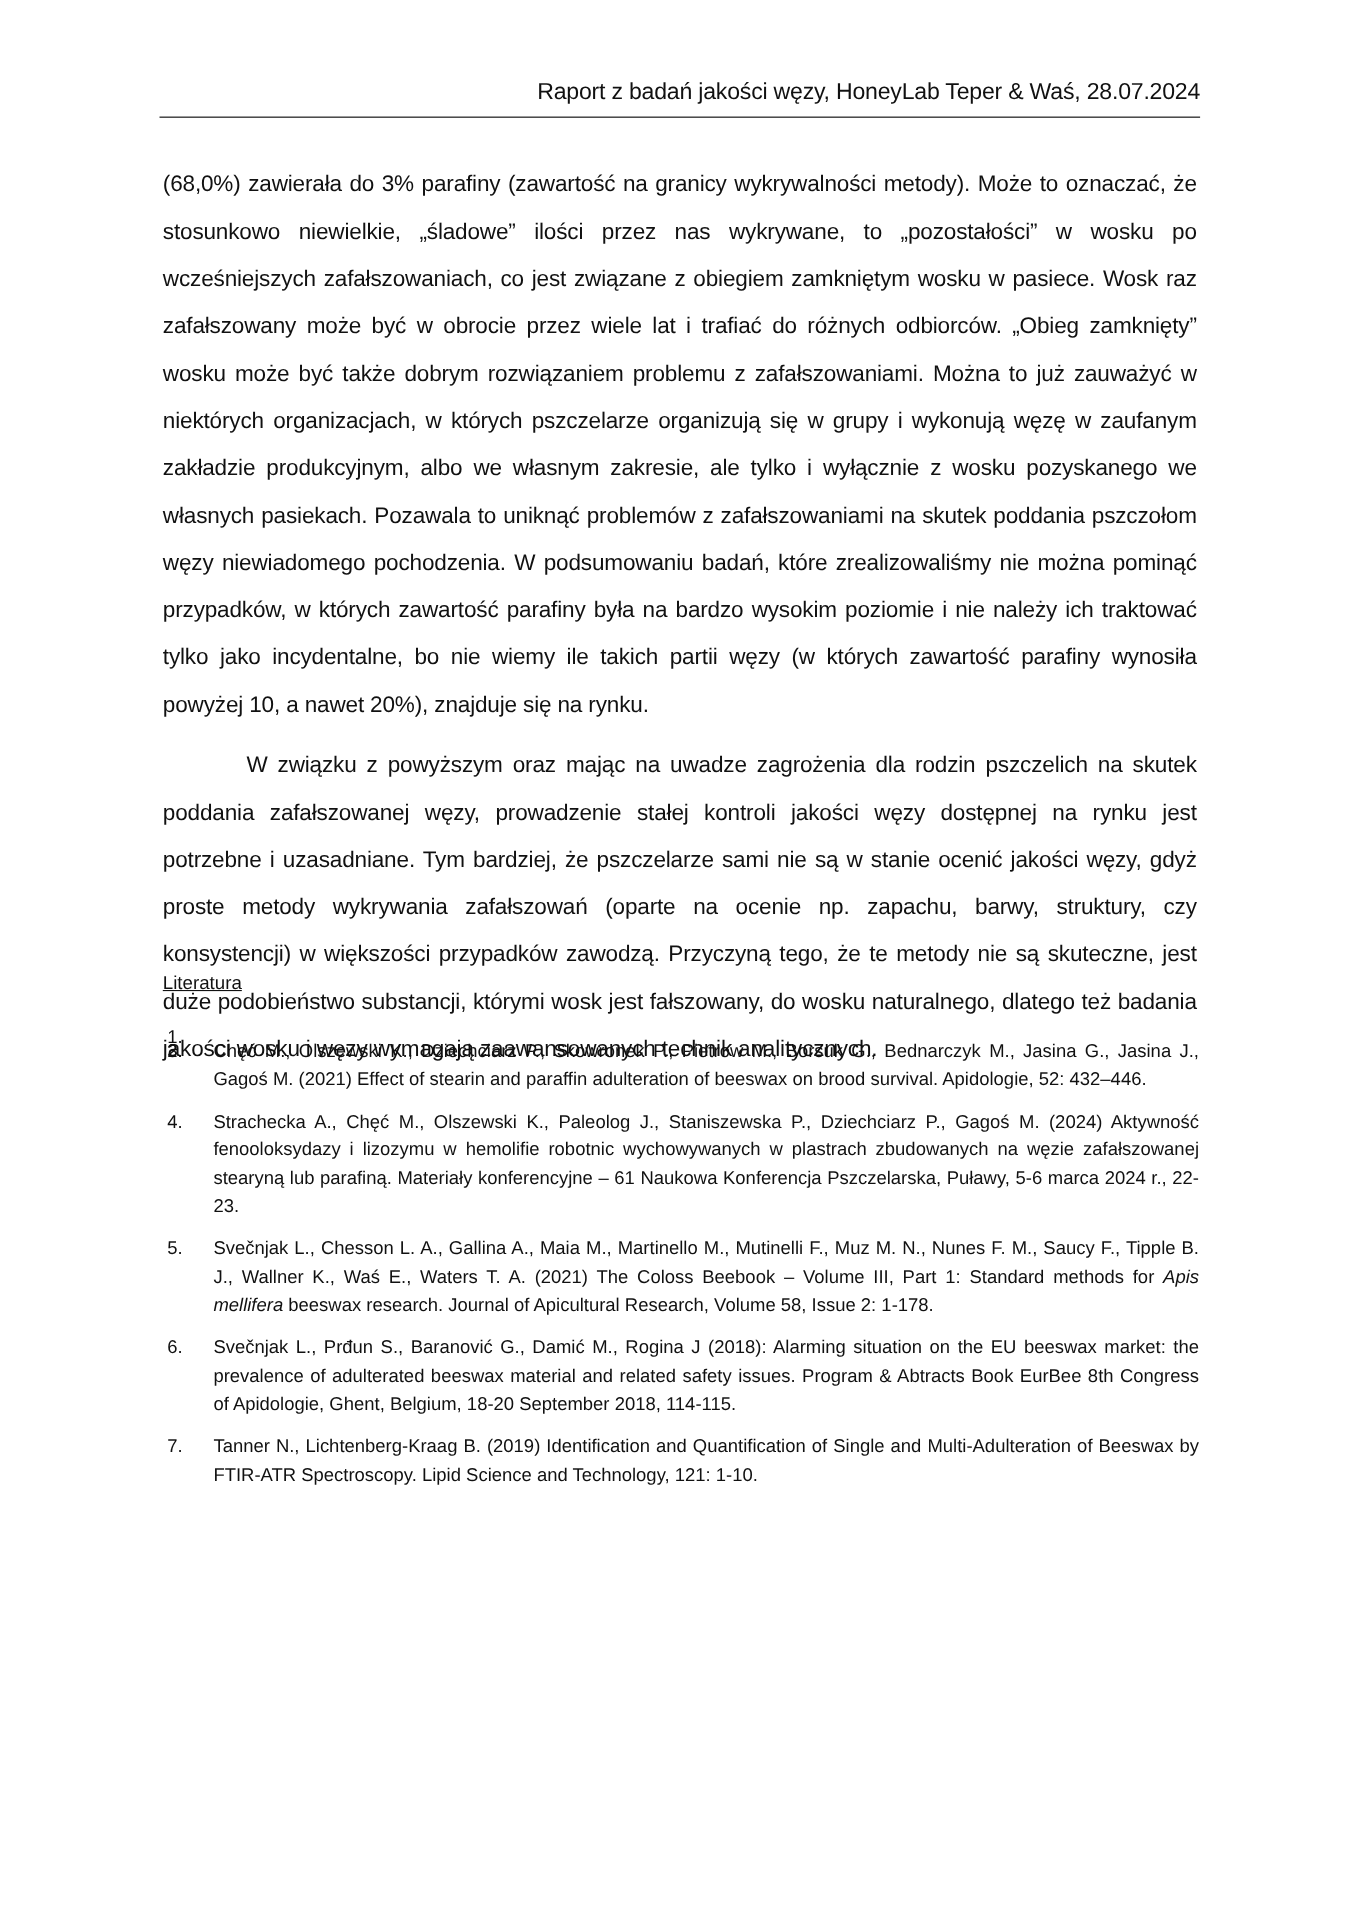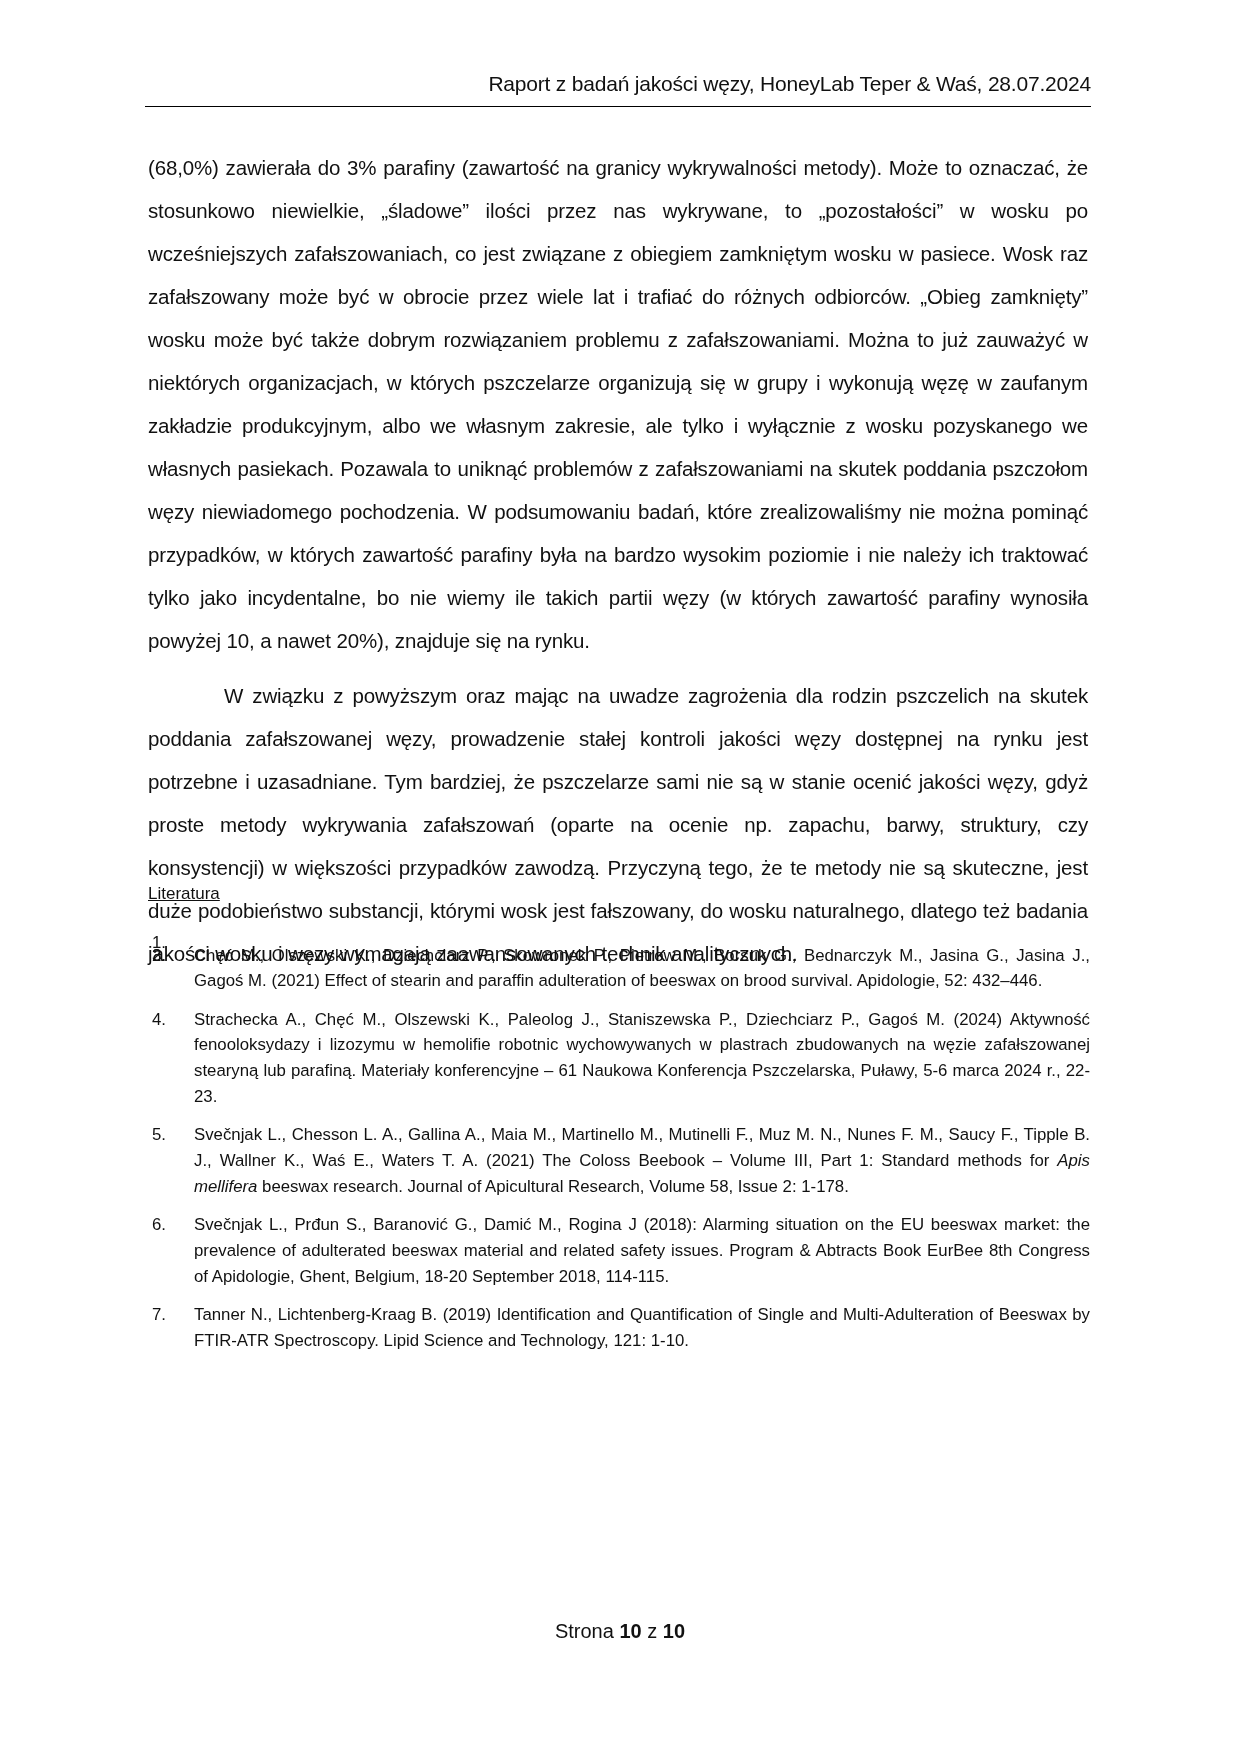--- a/index.html
+++ b/index.html
@@ -72,20 +72,14 @@
     <li>
       <span class="num">6.</span>
       <span>Svečnjak L., Prđun S., Baranović G., Damić M., Rogina J (2018): Alarming situation on the EU beeswax market: the prevalence of adulterated beeswax material and related safety issues. Program &amp; Abtracts Book EurBee 8th Congress of Apidologie, Ghent, Belgium, 18-20 September 2018, 114-115.</span>
     </li>
     <li>
       <span class="num">7.</span>
       <span>Tanner N., Lichtenberg-Kraag B. (2019) Identification and Quantification of Single and Multi-Adulteration of Beeswax by FTIR-ATR Spectroscopy. Lipid Science and Technology, 121: 1-10.</span>
     </li>
   </ol>
 
-  <div class="footer">
-    <span>Strona</span>
-    <b>10</b>
-    <span>z</span>
-    <b>10</b>
-  </div>
 
 </div>
 
 </body></html>

